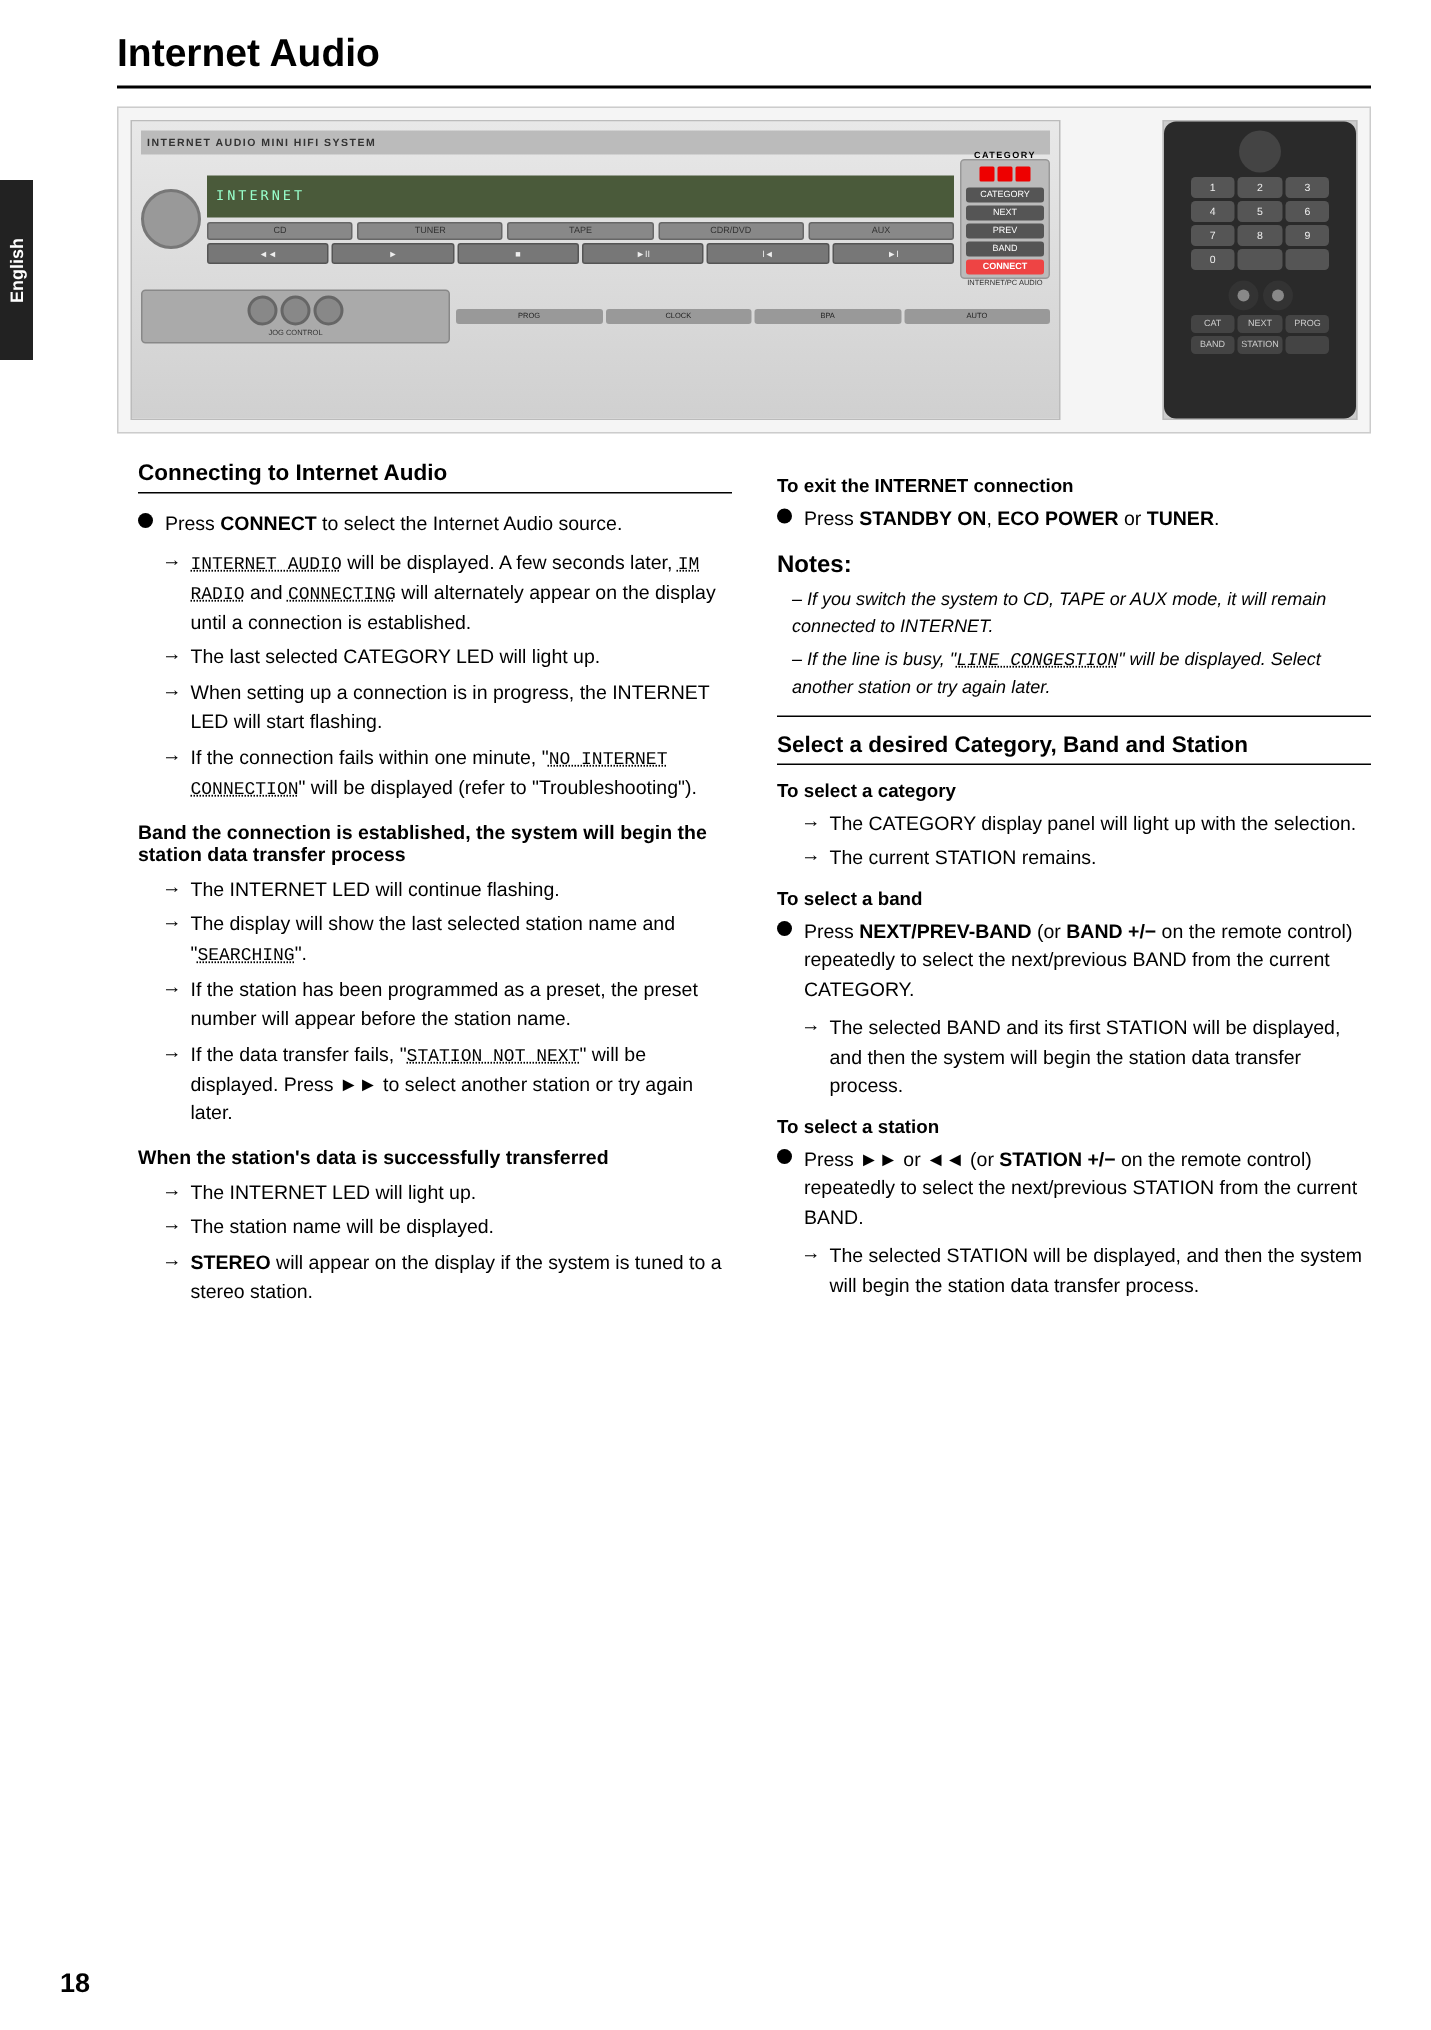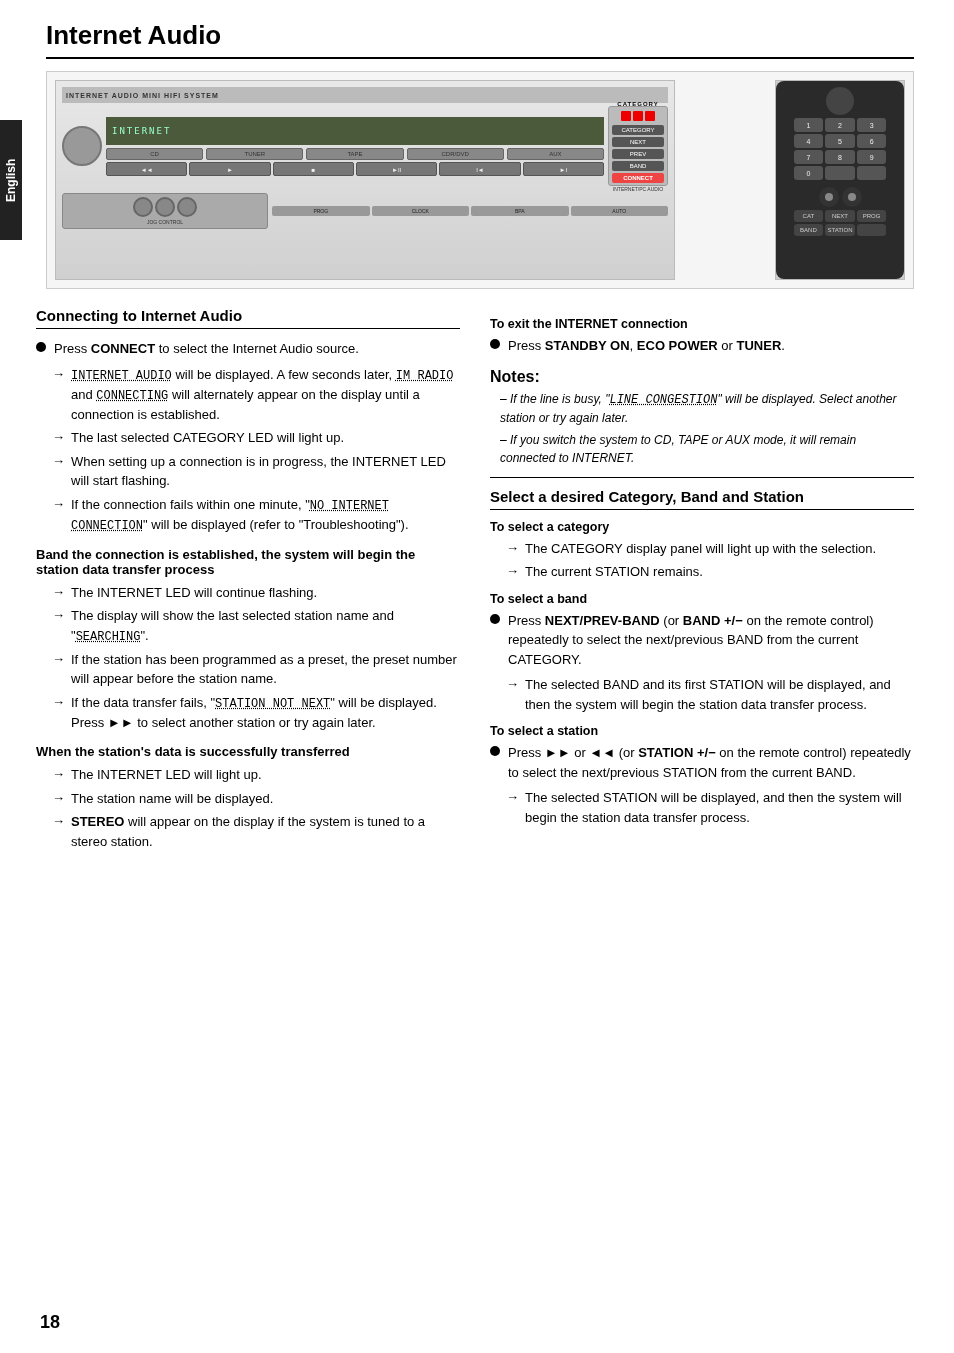--- a/index.html
+++ b/index.html
@@ -7,21 +7,21 @@
       width: 954px;
       min-height: 1353px;
       background: #fff;
       font-family: Arial, sans-serif;
       font-size: 13px;
       color: #000;
       position: relative;
     }
 
     .page-container {
-      padding: 20px 40px 30px 24px;
+      padding: 20px 40px 30px 56px;
     }
 
     
     .sidebar-label {
       position: absolute;
       left: 0;
       top: 120px;
       width: 22px;
       height: 120px;
       background: #222;
@@ -196,21 +196,21 @@
       height: 12px;
       font-size: 6px;
       color: #ccc;
       display: flex;
       align-items: center;
       justify-content: center;
     }
 
     
     .content-area {
-      margin-left: 12px;
+      margin-left: 36px;
       display: flex;
       gap: 30px;
     }
 
     .left-column {
       flex: 1;
     }
 
     .right-column {
       flex: 1;
@@ -516,24 +516,24 @@
 
       <div class="bullet-item">
         <div class="bullet-dot"></div>
         <div class="bullet-text">
           Press <strong>STANDBY ON</strong>, <strong>ECO POWER</strong> or <strong>TUNER</strong>.
         </div>
       </div>
 
       <div class="notes-box">
         <div class="notes-label">Notes:</div>
+        <div class="note-item">If you switch the system to CD, TAPE or AUX mode, it will remain connected to INTERNET.</div>
         <div class="note-item">
           If the line is busy, "<span class="mono">LINE CONGESTION</span>" will be displayed. Select another station or try again later.
         </div>
-        <div class="note-item">If you switch the system to CD, TAPE or AUX mode, it will remain connected to INTERNET.</div>
       </div>
 
       <hr style="border:none; border-top:1.5px solid #000; margin: 10px 0;">
 
       <div class="section-heading">Select a desired Category, Band and Station</div>
 
       <div class="bold-sub">To select a category</div>
 
 
       <div class="arrow-item">

